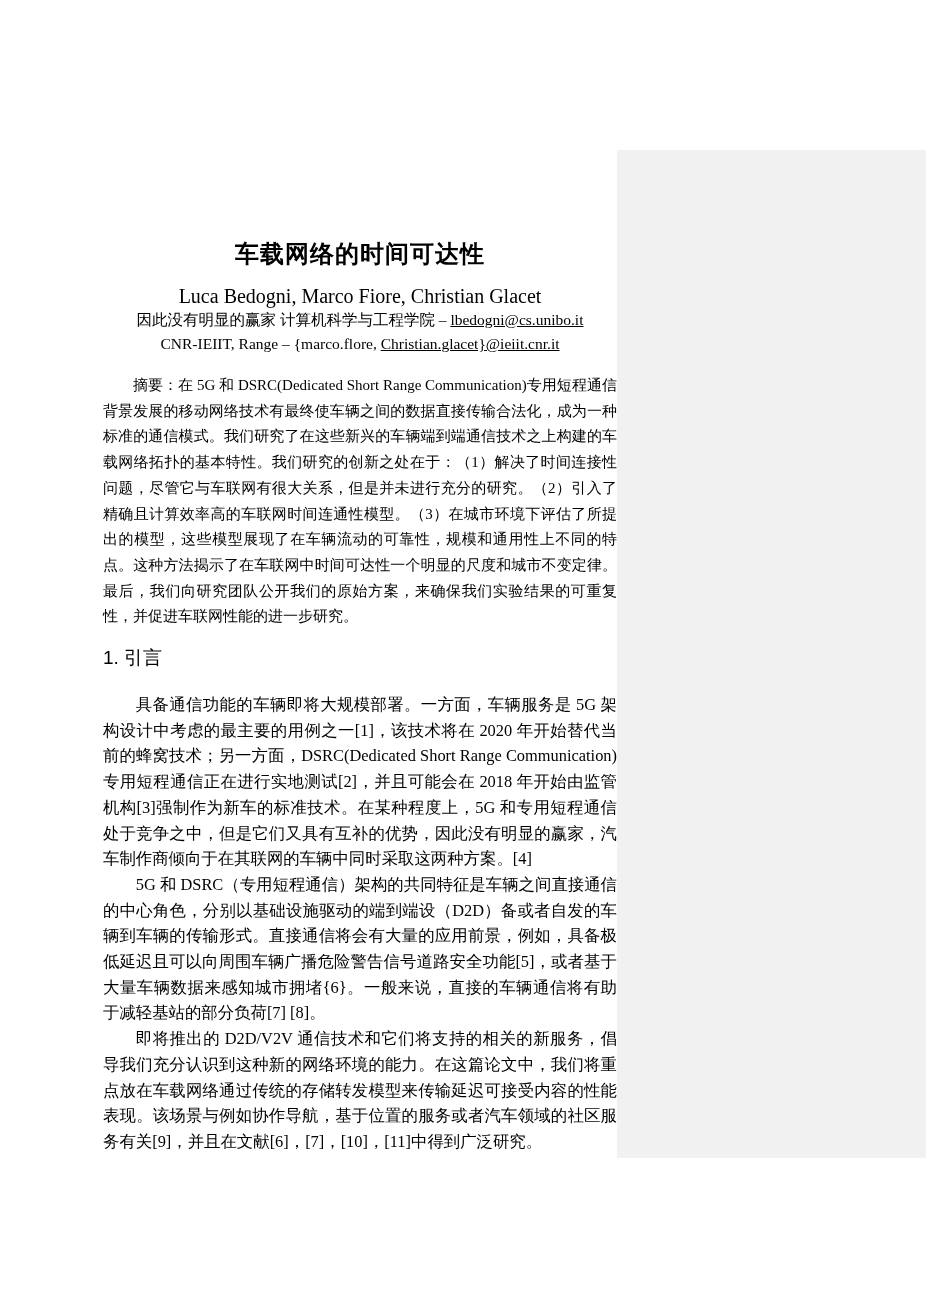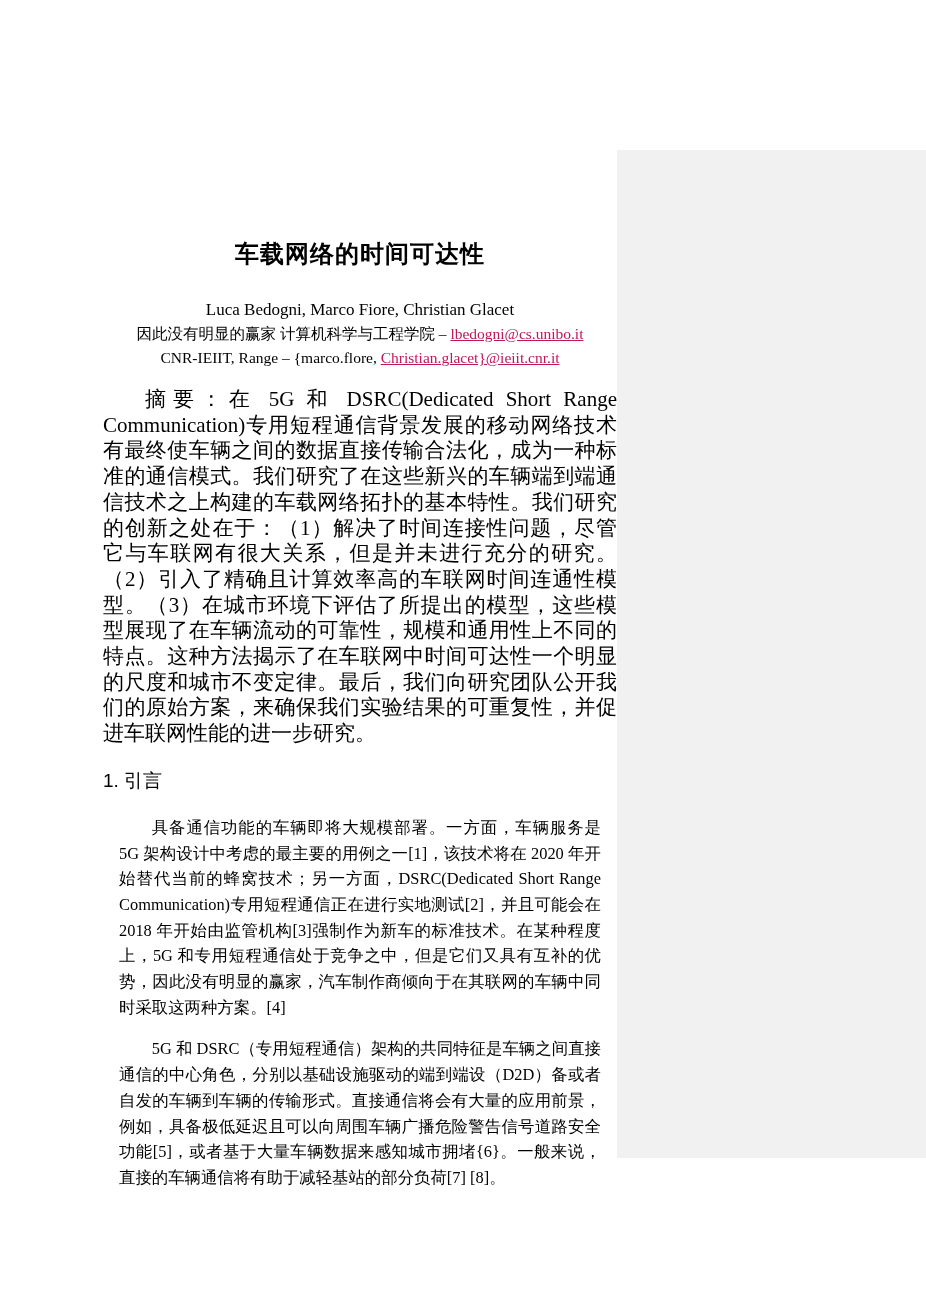--- a/index.html
+++ b/index.html
@@ -41,52 +41,52 @@
   .doc-title {
     font-family: "Liberation Sans", "DejaVu Sans", sans-serif;
     font-weight: bold;
     font-size: 24px;
     line-height: 32px;
     text-align: center;
     letter-spacing: 1px;
     margin: 0;
   }
   .authors {
-    margin-top: 28px;
-    font-size: 17px;
+    margin-top: 14px;
+    font-size: 20px;
     line-height: 24px;
     text-align: center;
   }
   .affil {
     font-size: 15.5px;
     line-height: 24px;
     text-align: center;
   }
   .affil a, .link {
-    color: #be185d;
+    color: #000000;
     text-decoration: underline;
     cursor: pointer;
   }
   .abstract {
     margin-top: 17px;
-    font-size: 21px;
+    font-size: 15px;
     line-height: 25.7px;
     text-align: justify;
     text-justify: inter-ideograph;
     text-indent: 2em;
   }
   .section-heading {
     font-family: "Liberation Sans", "DejaVu Sans", sans-serif;
     font-weight: 500;
     font-size: 19px;
     line-height: 26px;
     margin: 8px 0 21px 0;
   }
   .para {
-    margin: 16px;
+    margin: 0;
     font-size: 16.4px;
     line-height: 25.7px;
     text-align: justify;
     text-justify: inter-ideograph;
     text-indent: 2em;
   }
 </style>
 </head>
 <body>
 
@@ -109,15 +109,16 @@
     </div>
 
     <p class="abstract">摘要：在 5G 和 DSRC(Dedicated Short Range Communication)专用短程通信背景发展的移动网络技术有最终使车辆之间的数据直接传输合法化，成为一种标准的通信模式。我们研究了在这些新兴的车辆端到端通信技术之上构建的车载网络拓扑的基本特性。我们研究的创新之处在于：（1）解决了时间连接性问题，尽管它与车联网有很大关系，但是并未进行充分的研究。（2）引入了精确且计算效率高的车联网时间连通性模型。（3）在城市环境下评估了所提出的模型，这些模型展现了在车辆流动的可靠性，规模和通用性上不同的特点。这种方法揭示了在车联网中时间可达性一个明显的尺度和城市不变定律。最后，我们向研究团队公开我们的原始方案，来确保我们实验结果的可重复性，并促进车联网性能的进一步研究。</p>
 
     <h2 class="section-heading">1. 引言</h2>
 
     <p class="para">具备通信功能的车辆即将大规模部署。一方面，车辆服务是 5G 架构设计中考虑的最主要的用例之一[1]，该技术将在 2020 年开始替代当前的蜂窝技术；另一方面，DSRC(Dedicated Short Range Communication)专用短程通信正在进行实地测试[2]，并且可能会在 2018 年开始由监管机构[3]强制作为新车的标准技术。在某种程度上，5G 和专用短程通信处于竞争之中，但是它们又具有互补的优势，因此没有明显的赢家，汽车制作商倾向于在其联网的车辆中同时采取这两种方案。[4]</p>
 
     <p class="para">5G 和 DSRC（专用短程通信）架构的共同特征是车辆之间直接通信的中心角色，分别以基础设施驱动的端到端设（D2D）备或者自发的车辆到车辆的传输形式。直接通信将会有大量的应用前景，例如，具备极低延迟且可以向周围车辆广播危险警告信号道路安全功能[5]，或者基于大量车辆数据来感知城市拥堵{6}。一般来说，直接的车辆通信将有助于减轻基站的部分负荷[7] [8]。</p>
 
+    <p class="para">即将推出的 D2D/V2V 通信技术和它们将支持的相关的新服务，倡导我们充分认识到这种新的网络环境的能力。在这篇论文中，我们将重点放在车载网络通过传统的存储转发模型来传输延迟可接受内容的性能表现。该场景与例如协作导航，基于位置的服务或者汽车领域的社区服务有关[9]，并且在文献[6]，[7]，[10]，[11]中得到广泛研究。</p>
 
   </div>
 </div>
 
 </body></html>

